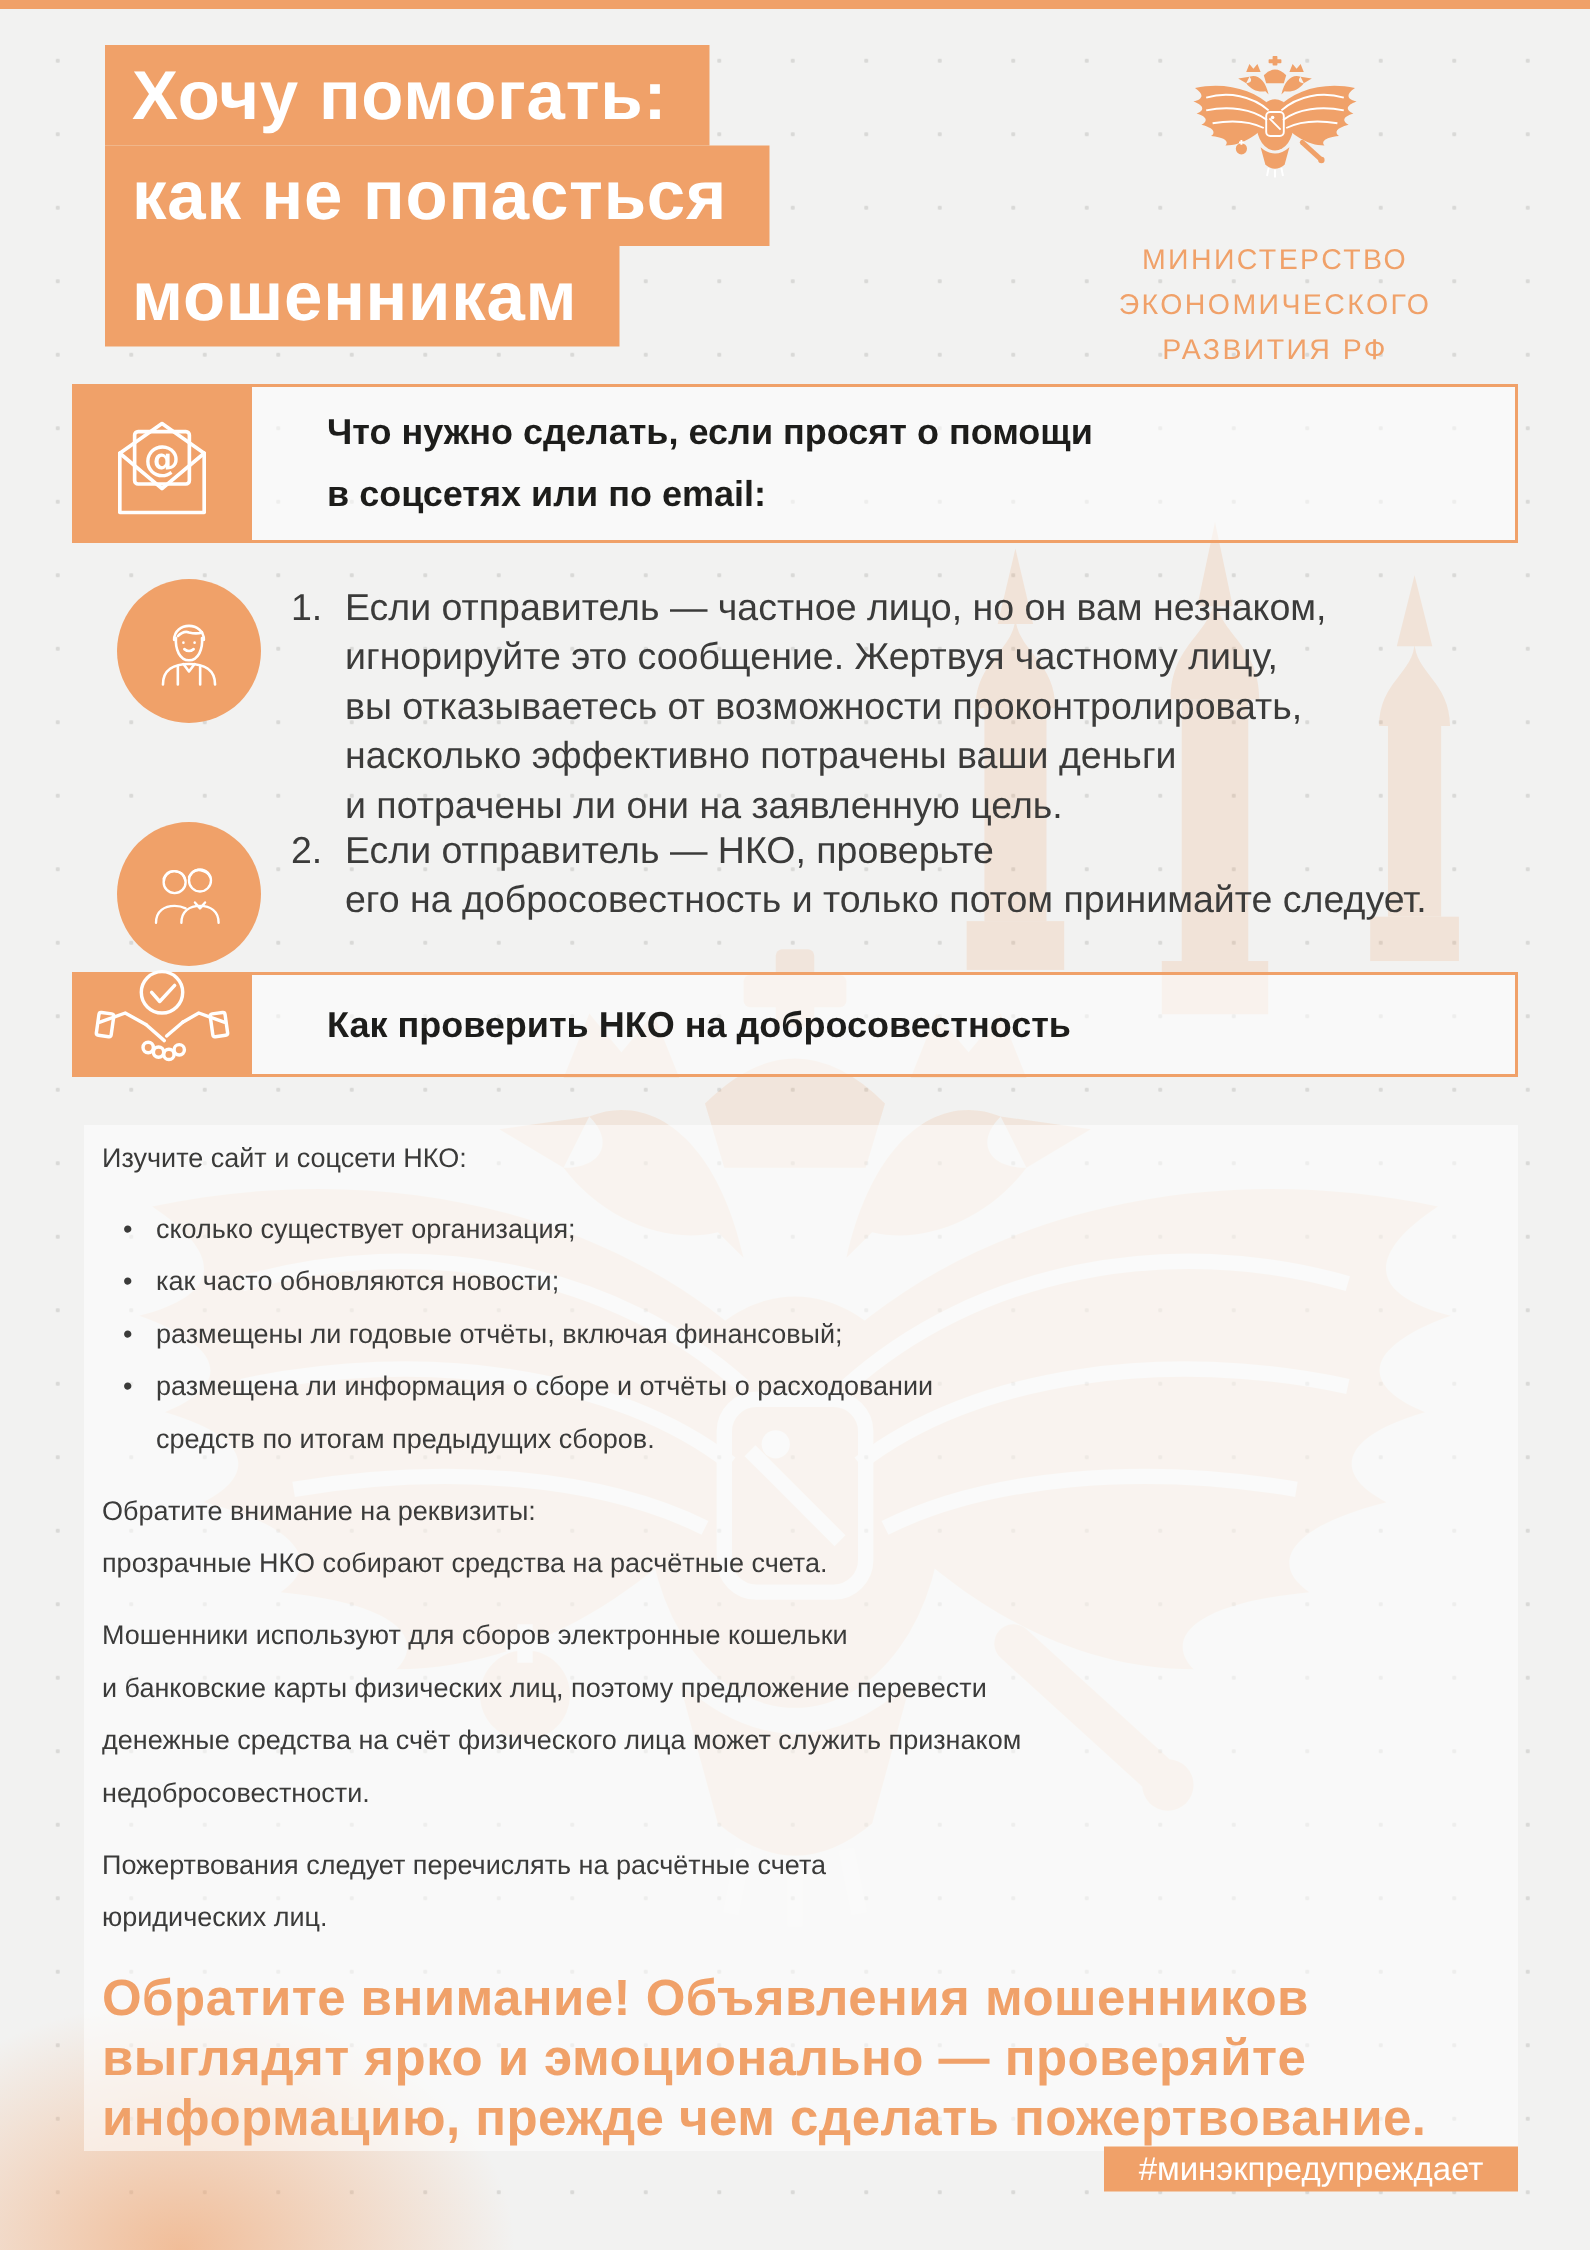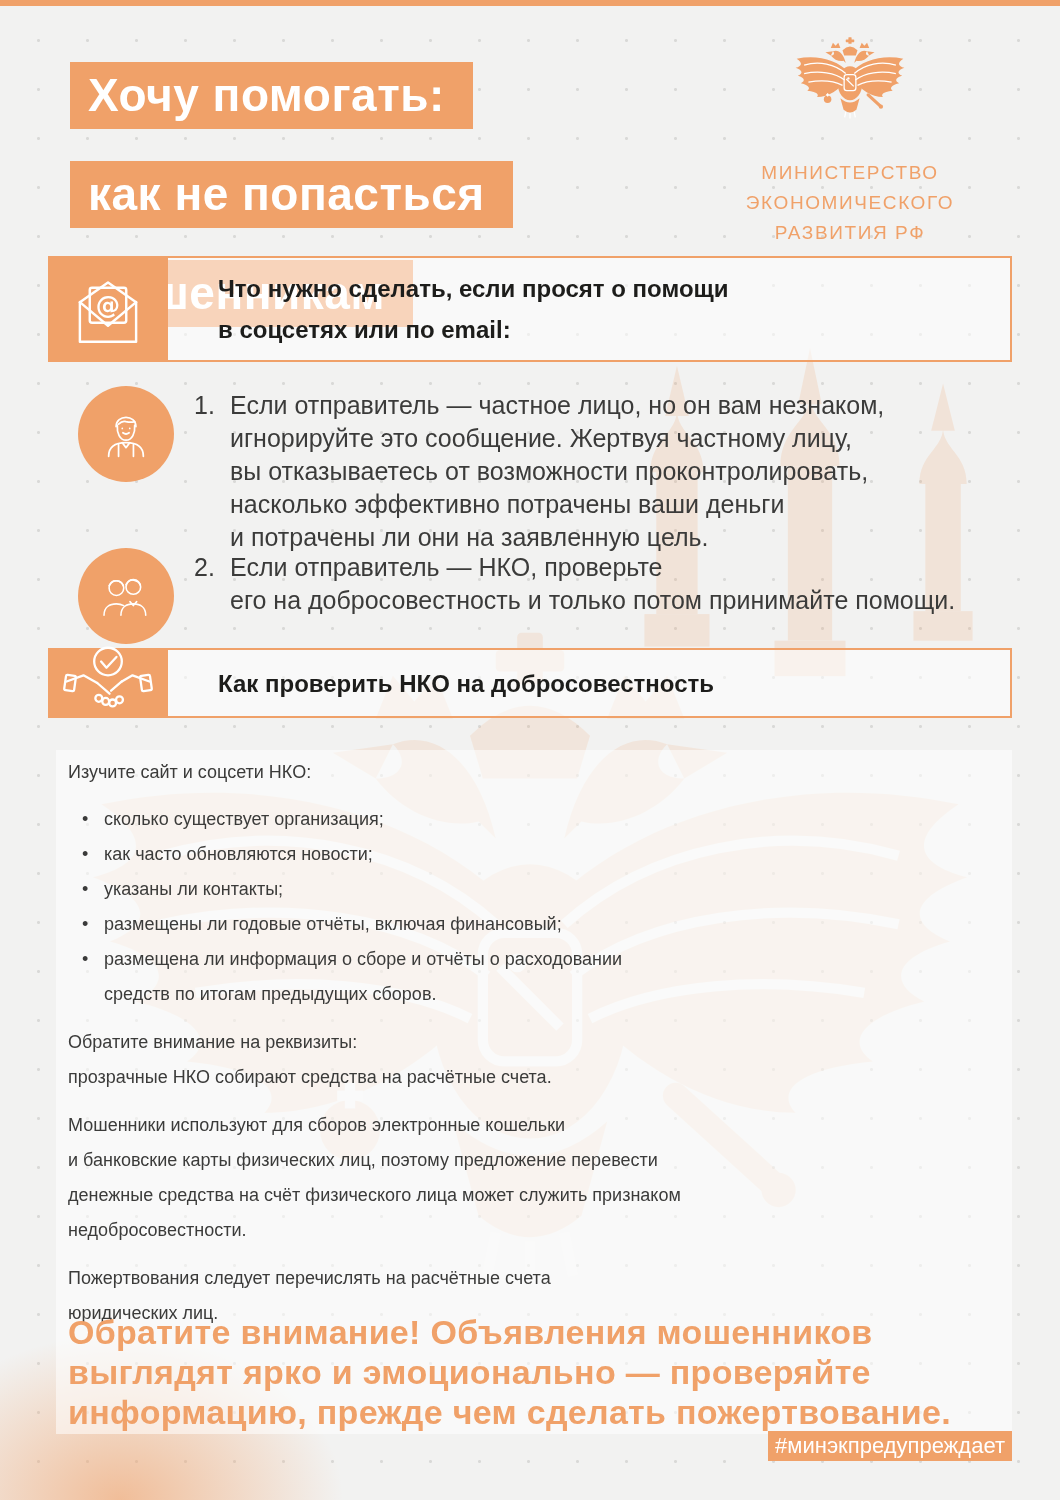--- a/index.html
+++ b/index.html
@@ -24,21 +24,21 @@
   #wm-eagle{left:-70px;top:590px;width:1200px;height:900px;opacity:.14;}
   .corner-glow{position:absolute;left:-190px;top:1270px;width:620px;height:460px;
     background:radial-gradient(closest-side,rgba(240,161,105,.65),rgba(240,161,105,0) 72%);}
 
   .body-panel{position:absolute;left:56px;top:750px;width:956px;height:684px;
     background:rgba(255,255,255,.55);}
 
   
   .title-block{position:absolute;left:70px;top:30px;}
   .title-line{display:table;background:var(--accent);color:#fff;font-weight:bold;
-    font-size:46px;line-height:50px;padding:8px 28px 9px 18px;letter-spacing:.5px;margin-top:32px;}
+    font-size:46px;line-height:50px;padding:8px 28px 9px 18px;letter-spacing:.5px;}
 
   
   .logo{position:absolute;left:733px;top:32px;width:234px;text-align:center;}
   .logo svg{width:130px;height:112px;}
   .logo-text{margin-top:10px;color:var(--accent);font-size:19px;line-height:30px;
     letter-spacing:1.6px;white-space:pre-line;}
 
   
   .banner{position:absolute;left:48px;width:964px;border:2px solid var(--accent);
     box-sizing:border-box;background:rgba(255,255,255,.55);}
@@ -72,21 +72,21 @@
   ul.bullets{list-style:none;margin:12px;padding:0;}
   ul.bullets li{position:relative;padding-left:24px;white-space:pre-line;}
   ul.bullets li::before{content:"\2022";position:absolute;left:2px;}
   .para{white-space:pre-line;margin:13px 0 0 0;}
 
   .warning{position:absolute;left:68px;top:1312px;width:960px;font-size:34px;
     line-height:40px;font-weight:bold;color:var(--accent);white-space:pre-line;
     letter-spacing:.3px;}
 
   .hashtag{position:absolute;right:48px;top:1431px;background:var(--accent);
-    color:#fff;font-size:22px;line-height:25px;padding:2px 7px 3px;}
+    color:#fff;font-size:22px;line-height:25px;padding:2px 23px 3px;}
 </style>
 </head>
 <body>
 
 <svg width="0" height="0" style="position:absolute">
   <symbol id="eagle" viewBox="0 0 240 210">
     <g fill="currentColor">
       <path d="M106 34 q14 -14 28 0 l-3 10 h-22 z"></path>
       <rect x="117" y="10" width="6" height="12" rx="1"></rect>
       <rect x="112" y="14" width="16" height="5" rx="1"></rect>
@@ -209,21 +209,21 @@
       <path d="M16 84 c0 -14 10 -20 22 -20 c5 0 9 1 13 3"></path>
       <circle cx="68" cy="34" r="13"></circle>
       <path d="M55 30 q5 -10 14 -8 q9 2 11 8"></path>
       <path d="M46 84 c0 -14 10 -20 22 -20 c12 0 22 6 22 20"></path>
       <path d="M62 60 l6 7 l6 -7"></path>
     </svg>
   </div>
   <div class="item-body">
     <span class="item-num">2.</span>
     <span class="item-text">Если отправитель — НКО, проверьте
-его на добросовестность и только потом принимайте помощи.</span>
+его на добросовестность и только потом принимайте следует.</span>
   </div>
 </div>
 
 <div class="banner" id="banner2">
   <div class="banner-icon">
     <svg viewBox="0 0 120 104" fill="none" stroke="#fff" stroke-width="3" stroke-linecap="round" stroke-linejoin="round">
       <circle cx="60" cy="24" r="18"></circle>
       <path d="M51 24 l7 8 l13 -14"></path>
       <path d="M6 50 l22 -8 l18 10"></path>
       <rect x="4" y="42" width="13" height="20" rx="2" transform="rotate(8 10 52)"></rect>
@@ -239,21 +239,20 @@
   <div class="banner-content">
     <h2 class="banner-heading">Как проверить НКО на добросовестность</h2>
   </div>
 </div>
 
 <div class="main">
   <p class="intro">Изучите сайт и соцсети НКО:</p>
   <ul class="bullets">
     <li>сколько существует организация;</li>
     <li>как часто обновляются новости;</li>
-    <li>указаны ли контакты;</li>
     <li>размещены ли годовые отчёты, включая финансовый;</li>
     <li>размещена ли информация о сборе и отчёты о расходовании
 средств по итогам предыдущих сборов.</li>
   </ul>
   <p class="para">Обратите внимание на реквизиты:
 прозрачные НКО собирают средства на расчётные счета.</p>
   <p class="para">Мошенники используют для сборов электронные кошельки
 и банковские карты физических лиц, поэтому предложение перевести
 денежные средства на счёт физического лица может служить признаком
 недобросовестности.</p>

